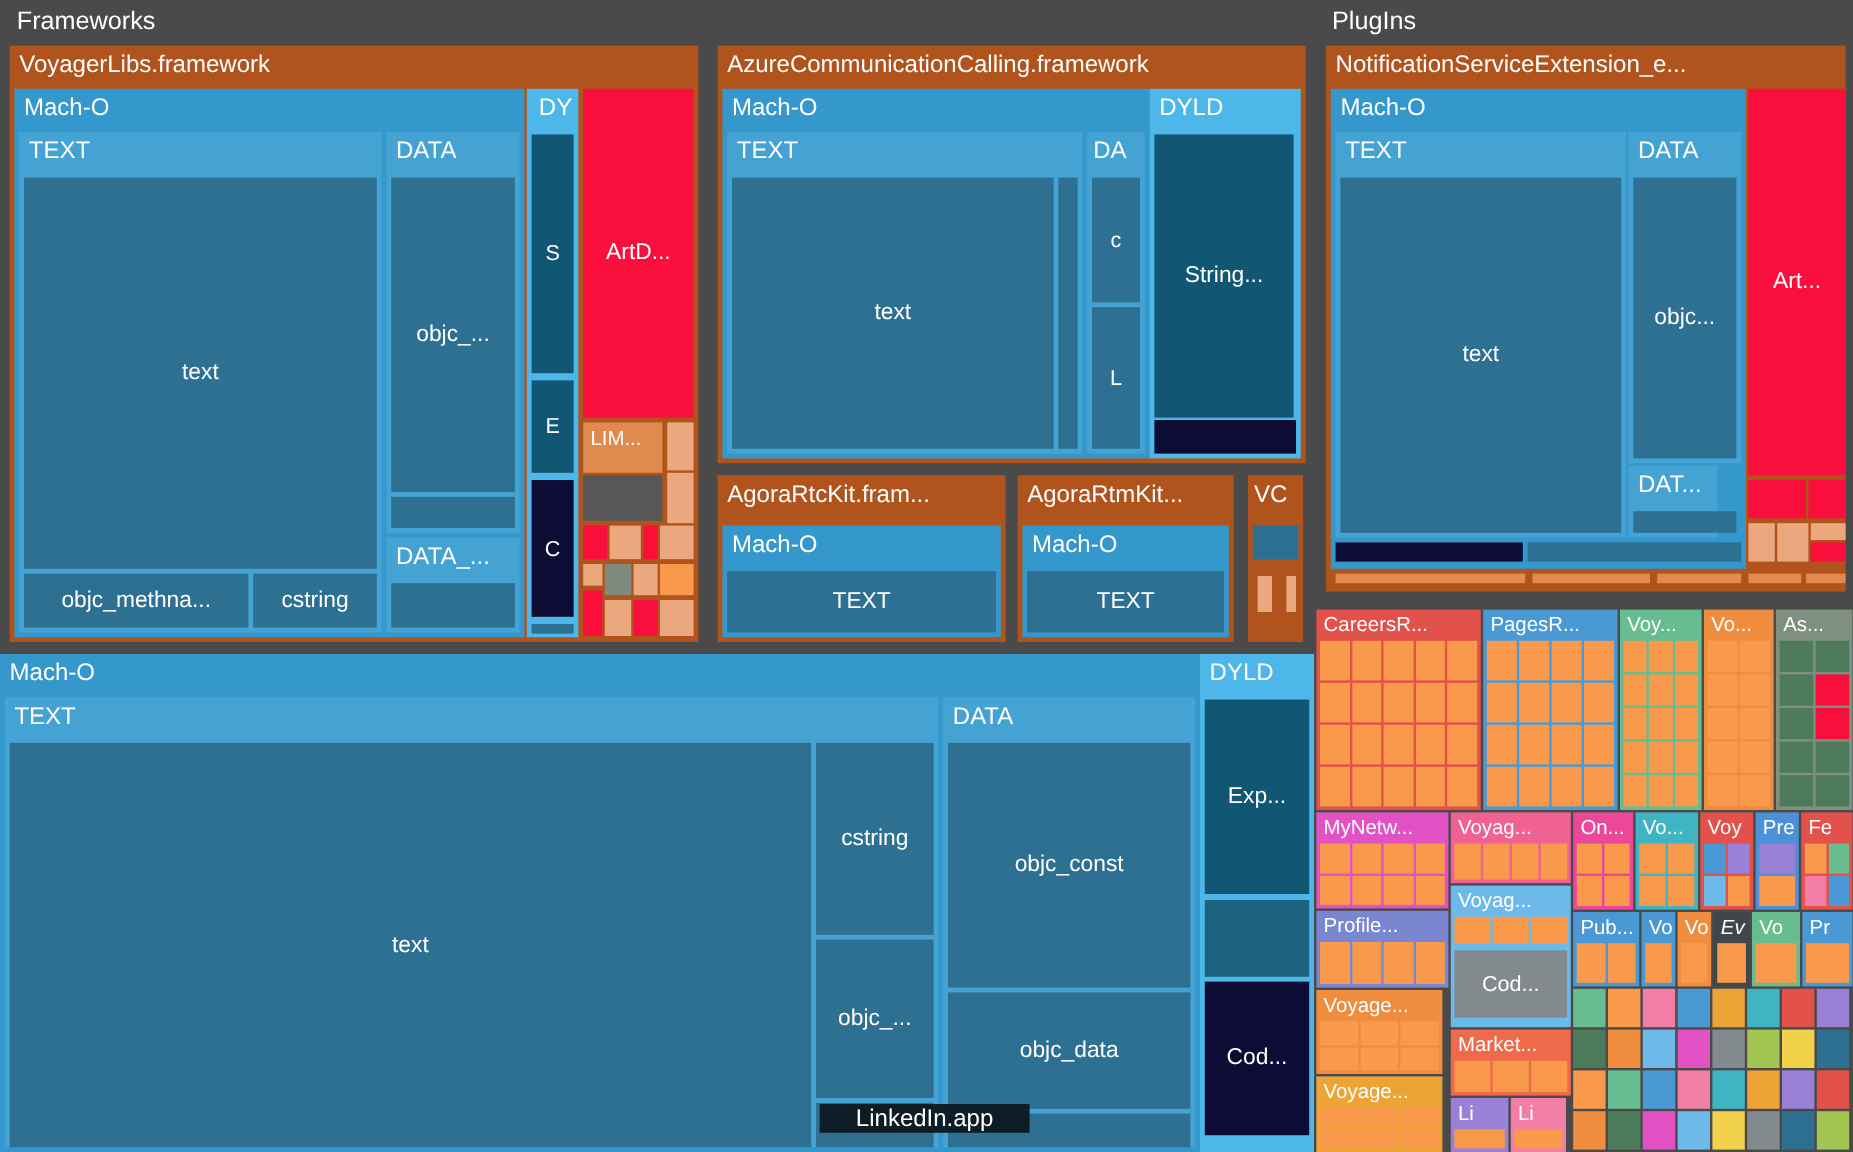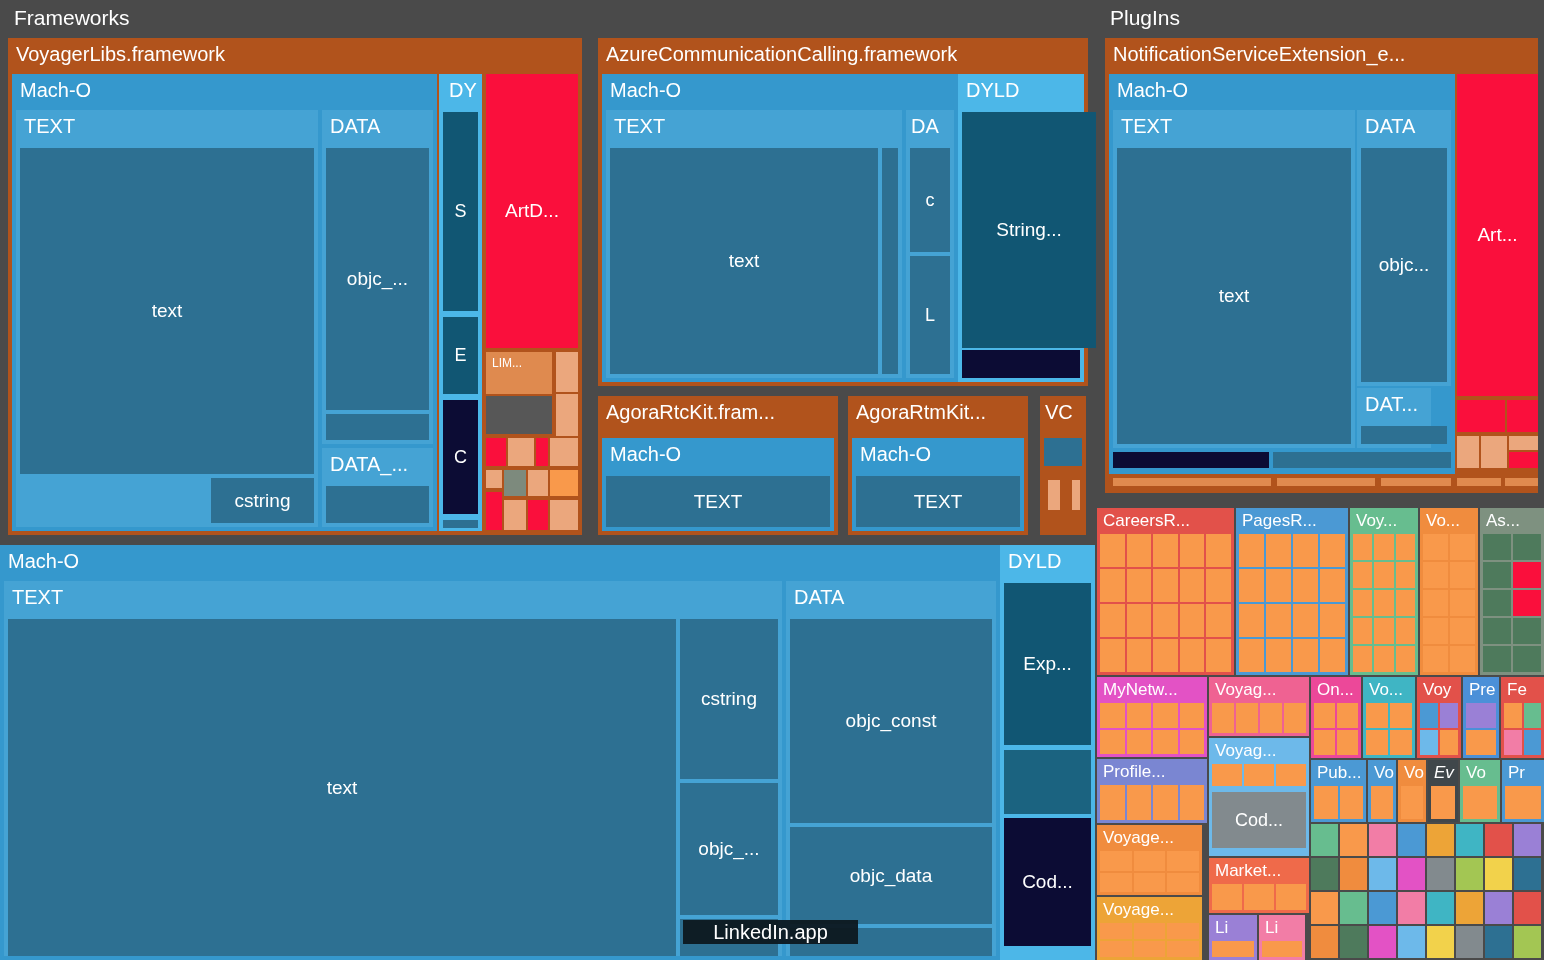--- a/index.html
+++ b/index.html
@@ -3,21 +3,21 @@
 <meta charset="utf-8">
 <style>
 *{margin:0;padding:0;box-sizing:border-box}
 html,body{width:1544px;height:960px;background:#4a4a4a;font-family:"Liberation Sans","DejaVu Sans",sans-serif;overflow:hidden}
 #canvas{position:relative;width:1544px;height:960px;background:#4a4a4a;overflow:hidden}
 .section-label{position:absolute;color:#fff;font-size:21px}
 .box,.leaf,.cell,.module-block,.root-label{position:absolute}
 .box .t{color:#fff;font-size:20px;padding:5px 0 0 8px;white-space:nowrap;overflow:hidden}
 .leaf{display:flex;align-items:center;justify-content:center;color:#fff;font-size:19px;white-space:nowrap;overflow:hidden}
 .leaf.sm{font-size:18px}
-.leaf.tl{align-items:flex-start;justify-content:flex-start;padding:4px 0 0 6px;font-size:12px}
+.leaf.tl{align-items:flex-start;justify-content:flex-start;padding:4px 0 0 6px;font-size:17px}
 .module-block{overflow:hidden}
 .m-title{color:#fff;font-size:17px;padding:3px 0 0 6px;white-space:nowrap;overflow:hidden}
 .m-cell{position:absolute}
 .cell{position:absolute}
 .root-label{background:rgba(13,24,32,.95);color:#fff;font-size:20px;display:flex;align-items:center;justify-content:center;z-index:3}
 .c-fw{background:#b1531c}
 .c-macho{background:#3598cd}
 .c-sec{background:#45a3d4}
 .c-dyld{background:#4cb7e8}
 .c-teal{background:#2d7092}
@@ -41,20 +41,21 @@
   <div class="box c-macho" style="left:12px;top:74px;width:425px;height:457px">
     <div class="t">Mach-O</div>
   </div>
   <div class="box c-dyld" style="left:439px;top:74px;width:43px;height:457px">
     <div class="t" style="padding-left:10px">DY</div>
   </div>
   <div class="box c-sec" style="left:16px;top:110px;width:302px;height:417px">
     <div class="t">TEXT</div>
   </div>
   <div class="leaf c-teal" style="left:20px;top:148px;width:294px;height:326px">text</div>
+  <div class="leaf c-teal" style="left:20px;top:478px;width:187px;height:45px">objc_methna...</div>
   <div class="leaf c-teal" style="left:211px;top:478px;width:103px;height:45px">cstring</div>
   <div class="box c-sec" style="left:322px;top:110px;width:111px;height:334px">
     <div class="t">DATA</div>
   </div>
   <div class="leaf c-teal" style="left:326px;top:148px;width:103px;height:262px">objc_...</div>
   <div class="box c-sec" style="left:322px;top:448px;width:111px;height:79px">
     <div class="t">DATA_...</div>
   </div>
   <div class="leaf sm c-tealdark" style="left:443px;top:112px;width:35px;height:199px">S</div>
   <div class="leaf sm c-tealdark" style="left:443px;top:317px;width:35px;height:77px">E</div>
@@ -73,21 +74,21 @@
   </div>
   <div class="leaf c-teal" style="left:610px;top:148px;width:268px;height:226px">text</div>
   <div class="box c-sec" style="left:906px;top:110px;width:48px;height:268px">
     <div class="t" style="padding-left:5px">DA</div>
   </div>
   <div class="leaf sm c-teal" style="left:910px;top:148px;width:40px;height:104px">c</div>
   <div class="leaf sm c-teal" style="left:910px;top:256px;width:40px;height:118px">L</div>
   <div class="box c-dyld" style="left:958px;top:74px;width:126px;height:308px">
     <div class="t">DYLD</div>
   </div>
-  <div class="leaf c-tealdark" style="left:962px;top:112px;width:134px;height:236px">String...</div>
+  <div class="leaf c-tealdark" style="left:962px;top:112px;width:116px;height:236px">String...</div>
 
   <div class="box c-fw" style="left:598px;top:396px;width:240px;height:139px">
     <div class="t">AgoraRtcKit.fram...</div>
   </div>
   <div class="box c-macho" style="left:602px;top:438px;width:232px;height:93px">
     <div class="t">Mach-O</div>
   </div>
   <div class="leaf c-teal" style="left:606px;top:476px;width:224px;height:51px">TEXT</div>
 
   <div class="box c-fw" style="left:848px;top:396px;width:180px;height:139px">

